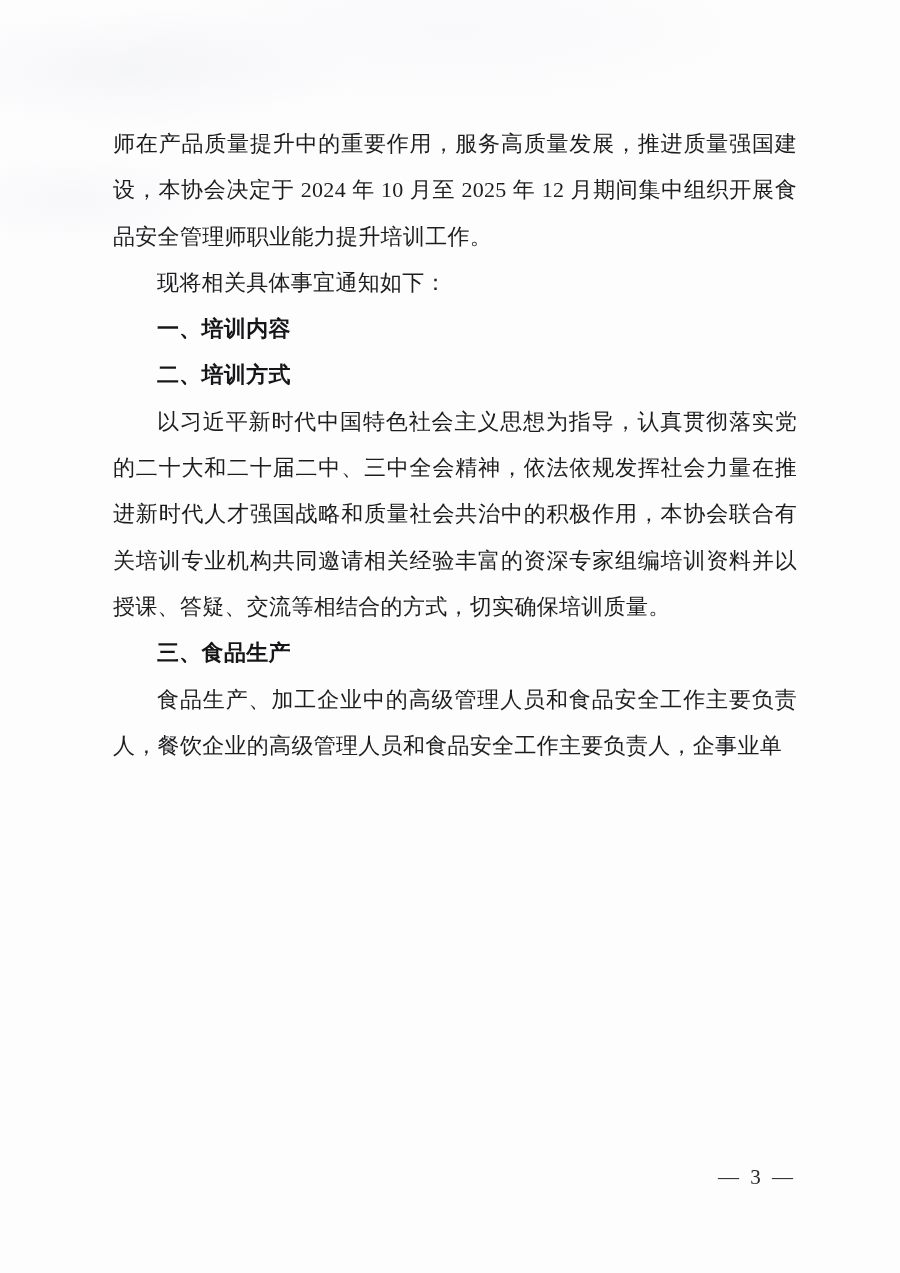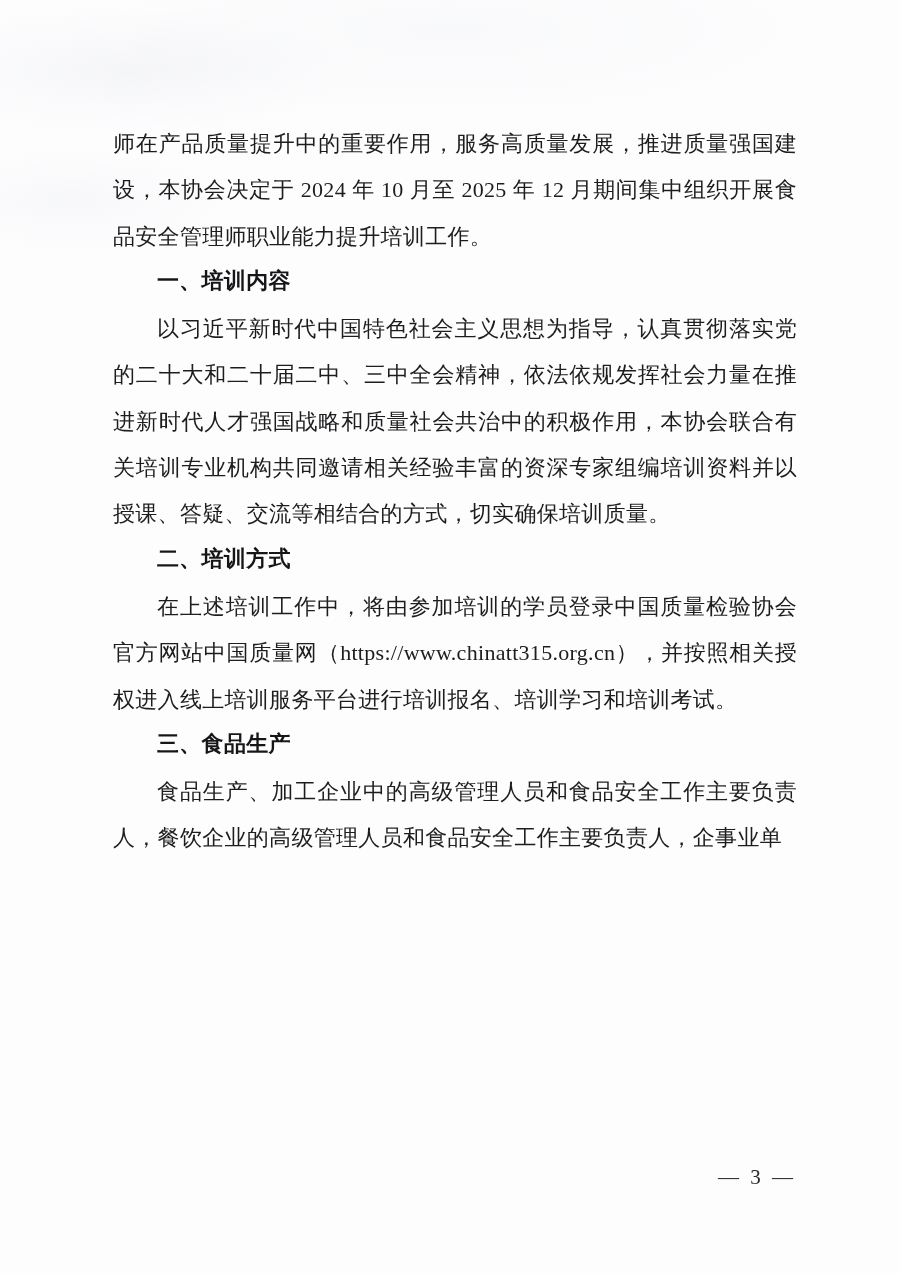--- a/index.html
+++ b/index.html
@@ -32,21 +32,21 @@
     line-height: 46.3px;
     letter-spacing: 0.3px;
     text-align: justify;
     text-justify: inter-ideograph;
     color: #1d1d1f;
   }
   .indent {
     text-indent: 2em;
   }
   .heading {
-    font-family: Liberation Mono, monospace;
+    font-family: Liberation Serif, serif;
     font-weight: 700;
     text-align: left;
     text-indent: 2em;
     color: #161618;
   }
   .page-number {
     position: absolute;
     top: 1165px;
     right: 104px;
     font-family: "Liberation Serif", "DejaVu Serif", serif;
@@ -54,22 +54,22 @@
     letter-spacing: 3px;
     color: #2a2a2c;
   }
 </style>
 </head>
 <body>
 
 <div class="page">
   <div class="content">
     <p class="para">师在产品质量提升中的重要作用，服务高质量发展，推进质量强国建设，本协会决定于 2024 年 10 月至 2025 年 12 月期间集中组织开展食品安全管理师职业能力提升培训工作。</p>
+    <p class="para indent">现将相关具体事宜通知如下：</p>
     <p class="para heading">一、培训内容</p>
+    <p class="para heading">二、培训方式</p>
     <p class="para indent">以习近平新时代中国特色社会主义思想为指导，认真贯彻落实党的二十大和二十届二中、三中全会精神，依法依规发挥社会力量在推进新时代人才强国战略和质量社会共治中的积极作用，本协会联合有关培训专业机构共同邀请相关经验丰富的资深专家组编培训资料并以授课、答疑、交流等相结合的方式，切实确保培训质量。</p>
-    <p class="para heading">二、培训方式</p>
-    <p class="para indent">在上述培训工作中，将由参加培训的学员登录中国质量检验协会官方网站中国质量网（https://www.chinatt315.org.cn），并按照相关授权进入线上培训服务平台进行培训报名、培训学习和培训考试。</p>
     <p class="para heading">三、食品生产</p>
     <p class="para indent">食品生产、加工企业中的高级管理人员和食品安全工作主要负责人，餐饮企业的高级管理人员和食品安全工作主要负责人，企事业单</p>
   </div>
 
   <div class="page-number">— 3 —</div>
 </div>
 
 </body></html>

